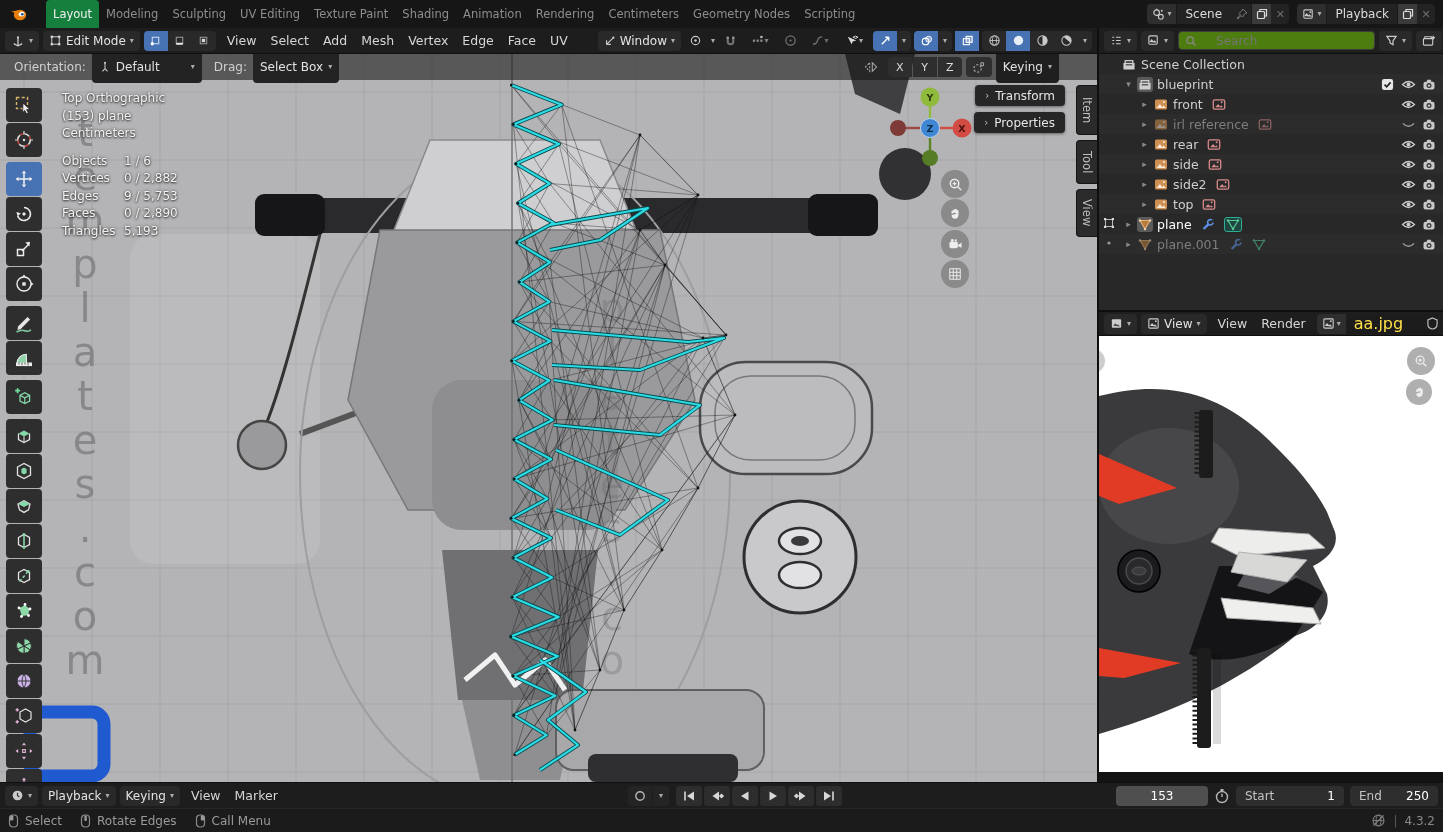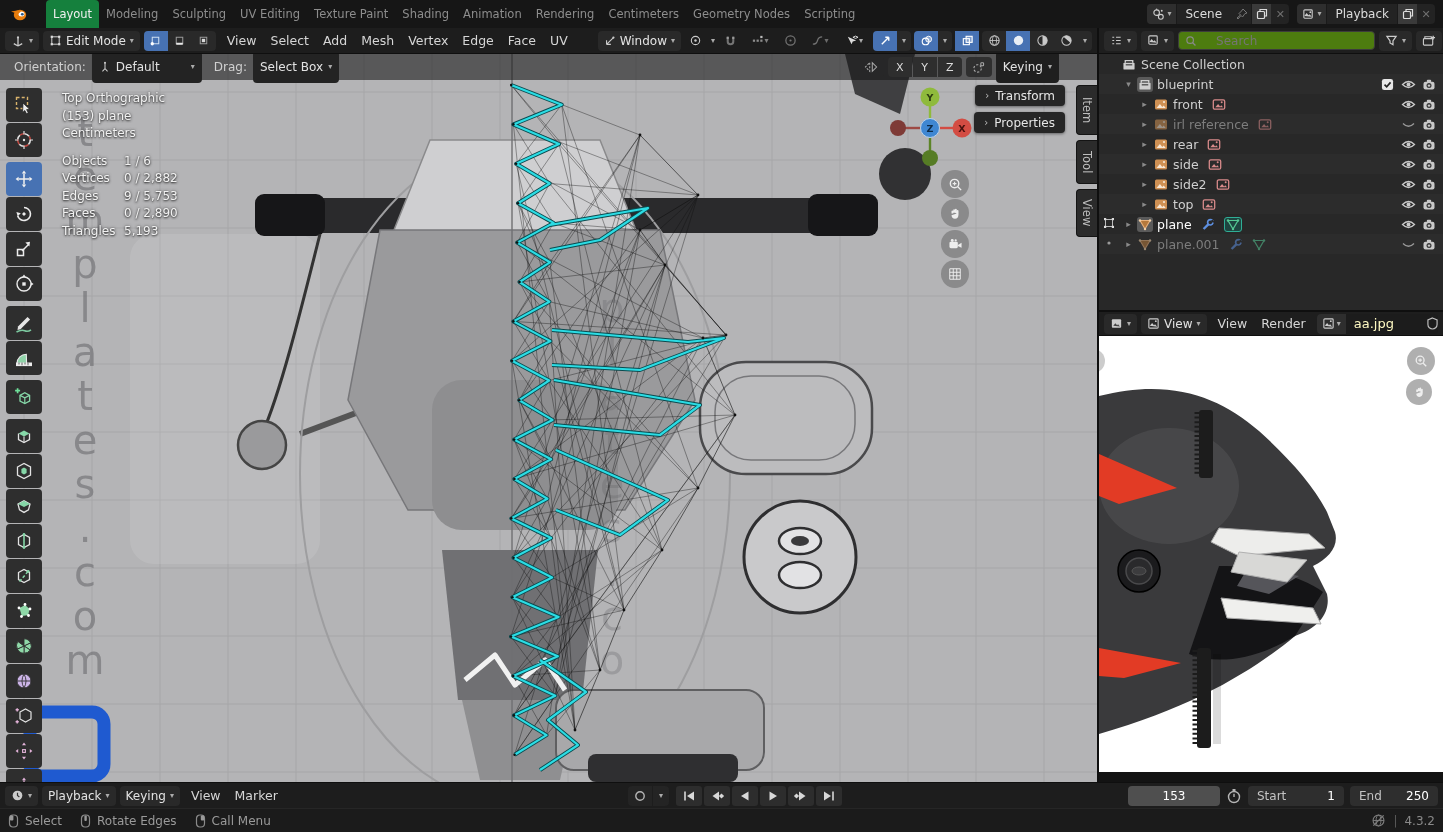--- a/index.html
+++ b/index.html
@@ -83,21 +83,21 @@
   .orow.dim .oicon,.orow.dim .dicon{opacity:.55;}
   .orow.act .lbl{color:#ffffff;}
   .orow .dicon{margin-left:9px;display:flex;align-items:center;}
   .orow .rctl{margin-left:auto;display:flex;align-items:center;gap:3px;}
   .orow .rbtn{width:18px;display:flex;justify-content:center;}
   .iconbox{background:#5a5a5a;border-radius:3px;padding:1px;display:flex;}
   .databox{background:#1e4540;border:1px solid #2fae96;border-radius:3px;padding:0 1px;display:flex;}
   .img-header{height:26px;background:#1e1e1e;display:flex;align-items:center;gap:4px;padding:0 5px;
               border-top:2px solid #0f0f0f;border-bottom:1px solid #0f0f0f;}
   .imgname{display:flex;align-items:center;background:#1c1c1c;border-radius:4px;height:20px;flex:1;overflow:hidden;}
-  .imgname .nm{padding:0 8px;font-size:13px;color:#fef9c3;flex:1;}
+  .imgname .nm{padding:0 8px;font-size:16px;color:#fde047;flex:1;}
   #photo-wrap{position:relative;height:446px;background:#fff;overflow:hidden;}
   
   #timeline{position:absolute;left:0;right:0;bottom:24px;height:26px;background:#1d1d1d;border-top:1px solid #0f0f0f;
             display:flex;align-items:center;gap:4px;padding:0 5px;z-index:60;}
   .transport{position:absolute;left:676px;display:flex;gap:2px;}
   .tbtn{width:26px;height:20px;background:#2d2d2d;border-radius:3px;display:flex;align-items:center;justify-content:center;}
   .rec{position:absolute;left:628px;display:flex;}
   .rec .p1{width:24px;height:20px;background:#242424;border-radius:4px 0 0 4px;display:flex;align-items:center;justify-content:center;}
   .rec .p2{width:16px;height:20px;background:#242424;border-radius:0 4px 4px 0;display:flex;align-items:center;justify-content:center;margin-left:1px;}
   .tl-right{margin-left:auto;display:flex;align-items:center;gap:6px;}
@@ -1285,21 +1285,21 @@
           </svg>
         </span>
       </span>
     <div class="tl-right">
       <span class="framefield">153</span>
       <svg width="16" height="16" viewBox="0 0 16 16">
           <circle cx="8" cy="9" r="5.5" fill="none" stroke="#b5b5b5" stroke-width="1.4"></circle>
           <rect x="6.5" y="1" width="3" height="2.2" fill="#b5b5b5"></rect>
           <path d="M8 9V5.8" stroke="#b5b5b5" stroke-width="1.4"></path>
         </svg>
-      <span class="rangefield" style="width:96px">
+      <span class="rangefield" style="width:108px">
         <span class="rl">Start</span>
         <span class="rv">1</span>
       </span>
       <span class="rangefield" style="width:88px">
         <span class="rl">End</span>
         <span class="rv">250</span>
       </span>
     </div>
   </div>
 

